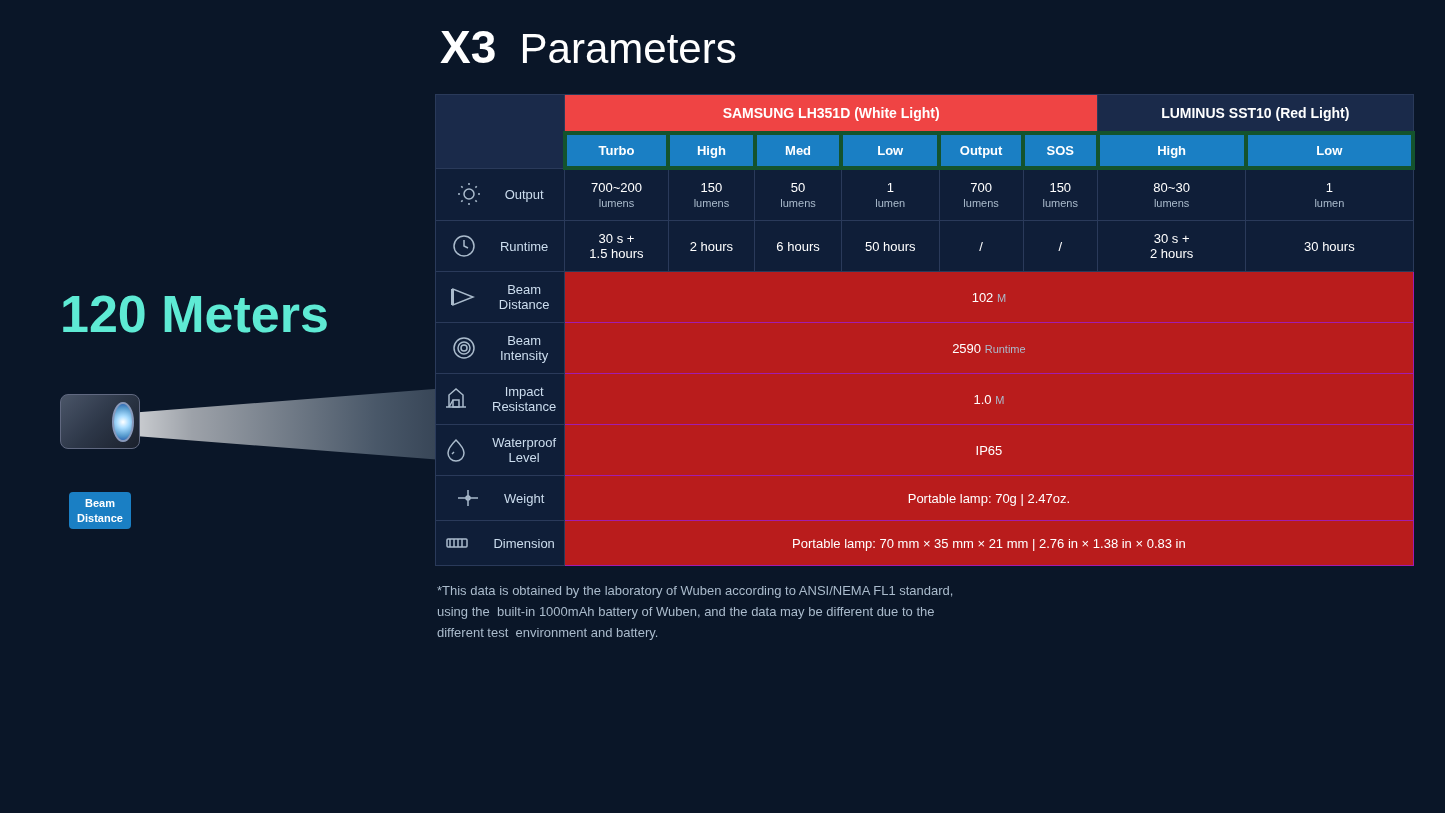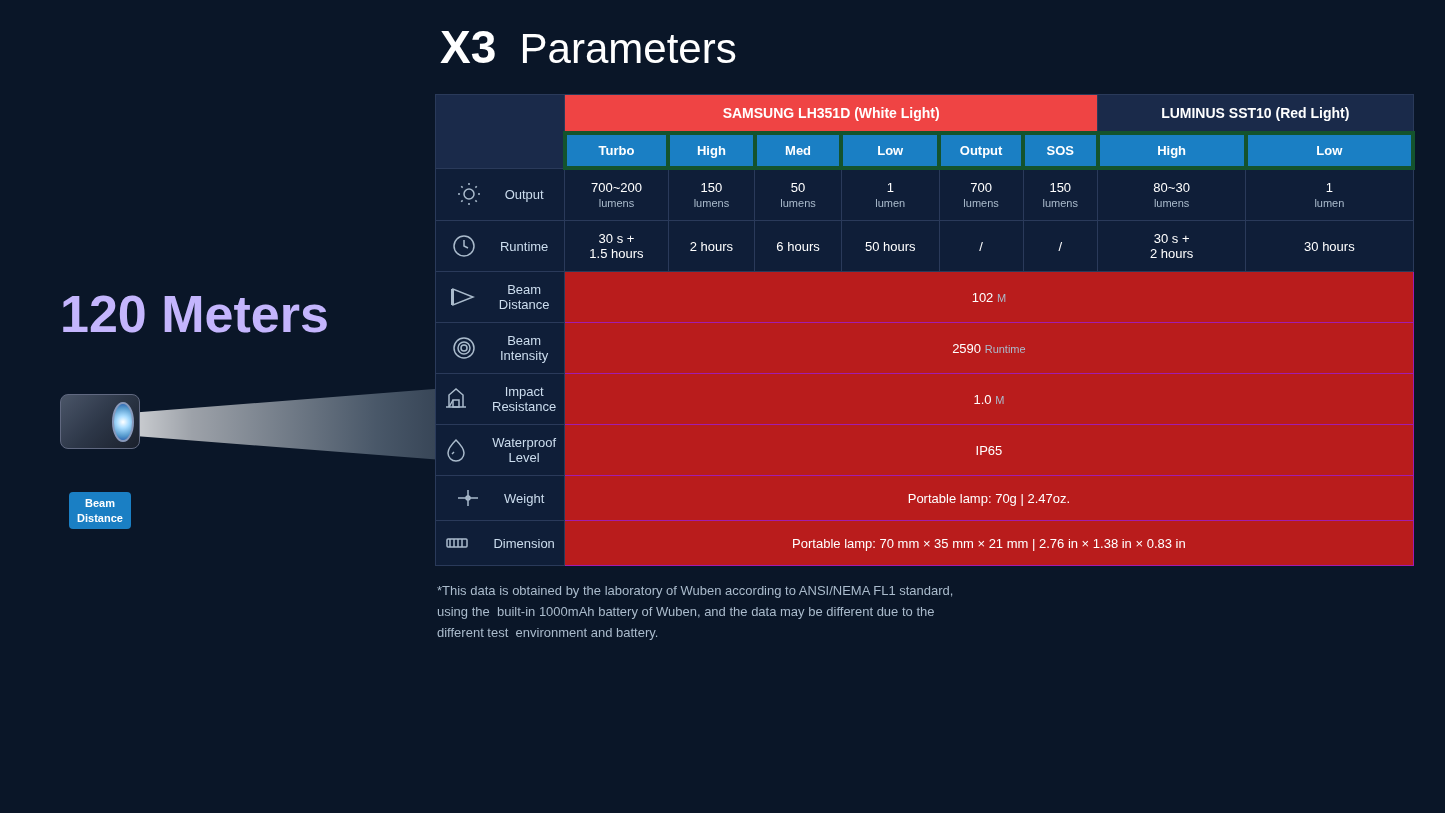--- a/index.html
+++ b/index.html
@@ -22,21 +22,21 @@
       height: 813px;
       display: flex;
       flex-direction: column;
       justify-content: center;
       padding-left: 60px;
     }
 
     .beam-meters {
       font-size: 52px;
       font-weight: 900;
-      color: #c4b5fd;
+      color: #5eead4;
       margin-bottom: 30px;
     }
 
     .flashlight-container {
       position: relative;
       width: 520px;
       height: 100px;
       margin-bottom: 10px;
     }
 

